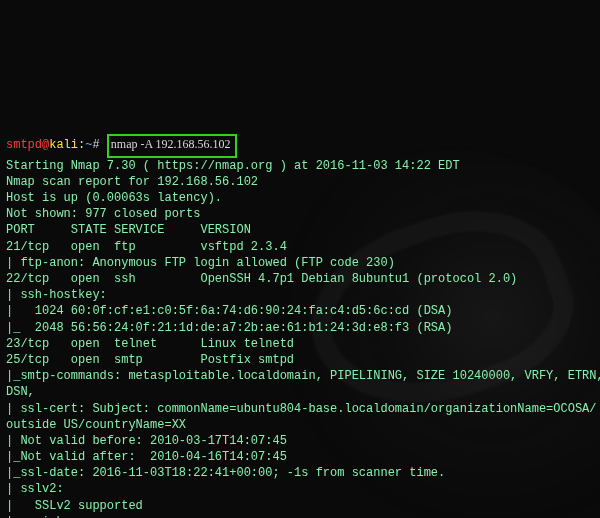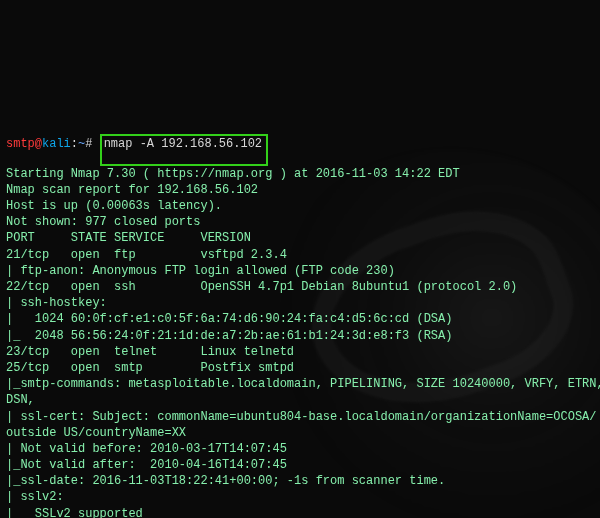--- a/index.html
+++ b/index.html
@@ -37,38 +37,39 @@
     height: 180px;
     border: 20px solid rgba(70,70,70,0.12);
     border-radius: 50% 50% 40% 60%;
     transform: rotate(-20deg);
     pointer-events: none;
     z-index: 0;
     filter: blur(1px);
   }
   .term { position: relative; z-index: 1; }
   .prompt-user { color: #ff3b3b; }
-  .prompt-host { color: #0ea5e9; }
+  .prompt-host { color: #fde047; }
   .prompt-at   { color: #ff3b3b; }
   .prompt-path { color: #6aa8ff; }
   .prompt-sep  { color: #d8d8d8; }
   .cmdbox {
     border: 2px solid #33d11a;
-    padding: 0 4px 12px 2px;
+    padding: 0 4px 4px 2px;
     display: inline-block;
+    font-family: Liberation Serif, serif;
   }
   .line { color: #86efac; }
 </style>
 </head>
 <body>
 
 <div class="bgwatermark"></div>
 <div class="bgwatermark2"></div>
 
 
 
 <div class="term">
-<span><span class="prompt-user">smtp</span><span class="prompt-at">@</span><span class="prompt-host">kali</span><span class="prompt-sep">:</span><span class="prompt-path">~</span><span class="prompt-sep"># </span></span><span class="cmdbox"><span>nmap -A 192.168.56.102</span></span>
+<span><span class="prompt-user">smtpd</span><span class="prompt-at">@</span><span class="prompt-host">kali</span><span class="prompt-sep">:</span><span class="prompt-path">~</span><span class="prompt-sep"># </span></span><span class="cmdbox"><span>nmap -A 192.168.56.102</span></span>
 <div id="lines"><div class="line"></div><div class="line">Starting Nmap 7.30 ( https://nmap.org ) at 2016-11-03 14:22 EDT</div><div class="line">Nmap scan report for 192.168.56.102</div><div class="line">Host is up (0.00063s latency).</div><div class="line">Not shown: 977 closed ports</div><div class="line">PORT     STATE SERVICE     VERSION</div><div class="line">21/tcp   open  ftp         vsftpd 2.3.4</div><div class="line">| ftp-anon: Anonymous FTP login allowed (FTP code 230)</div><div class="line">22/tcp   open  ssh         OpenSSH 4.7p1 Debian 8ubuntu1 (protocol 2.0)</div><div class="line">| ssh-hostkey:</div><div class="line">|   1024 60:0f:cf:e1:c0:5f:6a:74:d6:90:24:fa:c4:d5:6c:cd (DSA)</div><div class="line">|_  2048 56:56:24:0f:21:1d:de:a7:2b:ae:61:b1:24:3d:e8:f3 (RSA)</div><div class="line">23/tcp   open  telnet      Linux telnetd</div><div class="line">25/tcp   open  smtp        Postfix smtpd</div><div class="line">|_smtp-commands: metasploitable.localdomain, PIPELINING, SIZE 10240000, VRFY, ETRN,</div><div class="line">DSN,</div><div class="line">| ssl-cert: Subject: commonName=ubuntu804-base.localdomain/organizationName=OCOSA/</div><div class="line">outside US/countryName=XX</div><div class="line">| Not valid before: 2010-03-17T14:07:45</div><div class="line">|_Not valid after:  2010-04-16T14:07:45</div><div class="line">|_ssl-date: 2016-11-03T18:22:41+00:00; -1s from scanner time.</div><div class="line">| sslv2:</div><div class="line">|   SSLv2 supported</div><div class="line">|   ciphers:</div></div>
 </div>
 
 
 
 
 </body></html>

